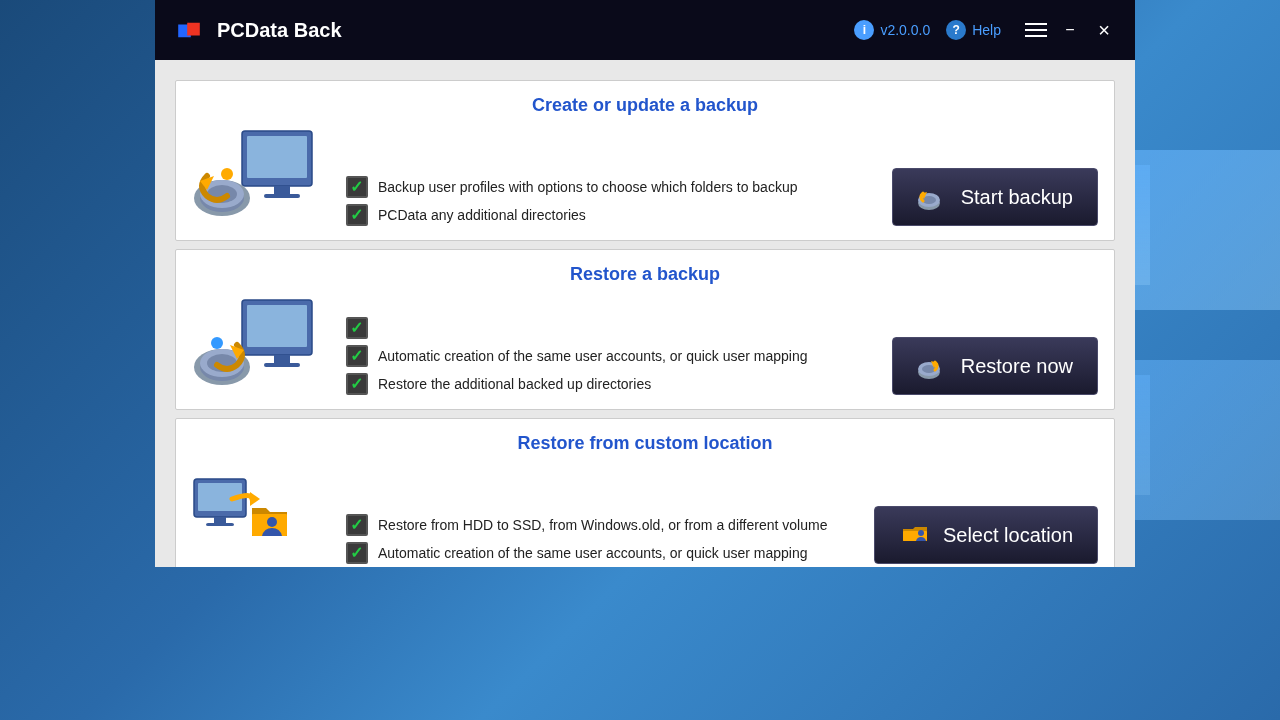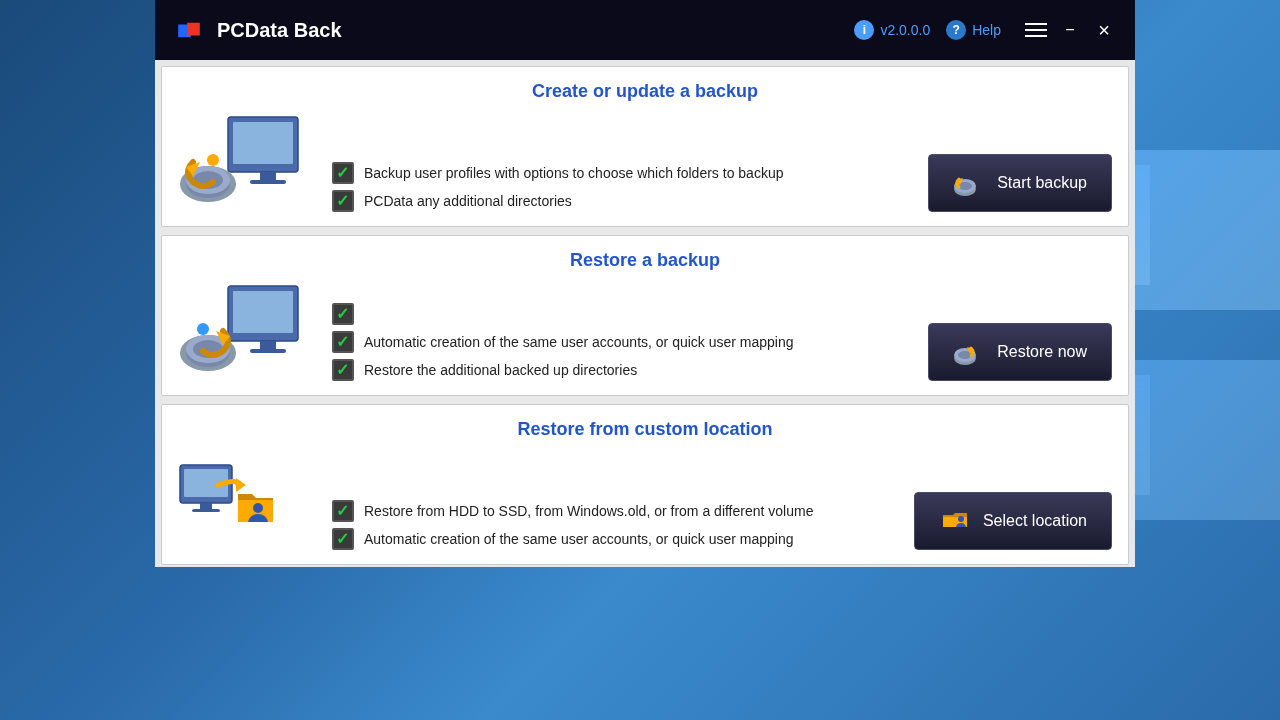--- a/index.html
+++ b/index.html
@@ -164,21 +164,21 @@
       width: 22px;
       height: 2px;
       background: white;
       display: block;
     }
 
     
     .main-content {
       flex: 1;
       background: #e8e8e8;
-      padding: 6px;
+      padding: 20px;
       display: flex;
       flex-direction: column;
       gap: 8px;
       overflow: hidden;
     }
 
     
     .section-card {
       background: white;
       border: 1px solid #ccc;
@@ -251,21 +251,21 @@
       display: flex;
       align-items: flex-end;
       justify-content: flex-end;
     }
 
     .action-btn {
       background: linear-gradient(to bottom, #3a3a5a, #1a1a2e);
       border: 1px solid #4a4a6a;
       border-radius: 4px;
       color: white;
-      font-size: 16px;
+      font-size: 20px;
       font-weight: 500;
       padding: 12px 24px;
       cursor: pointer;
       display: flex;
       align-items: center;
       gap: 12px;
       min-width: 180px;
       justify-content: center;
     }
 

